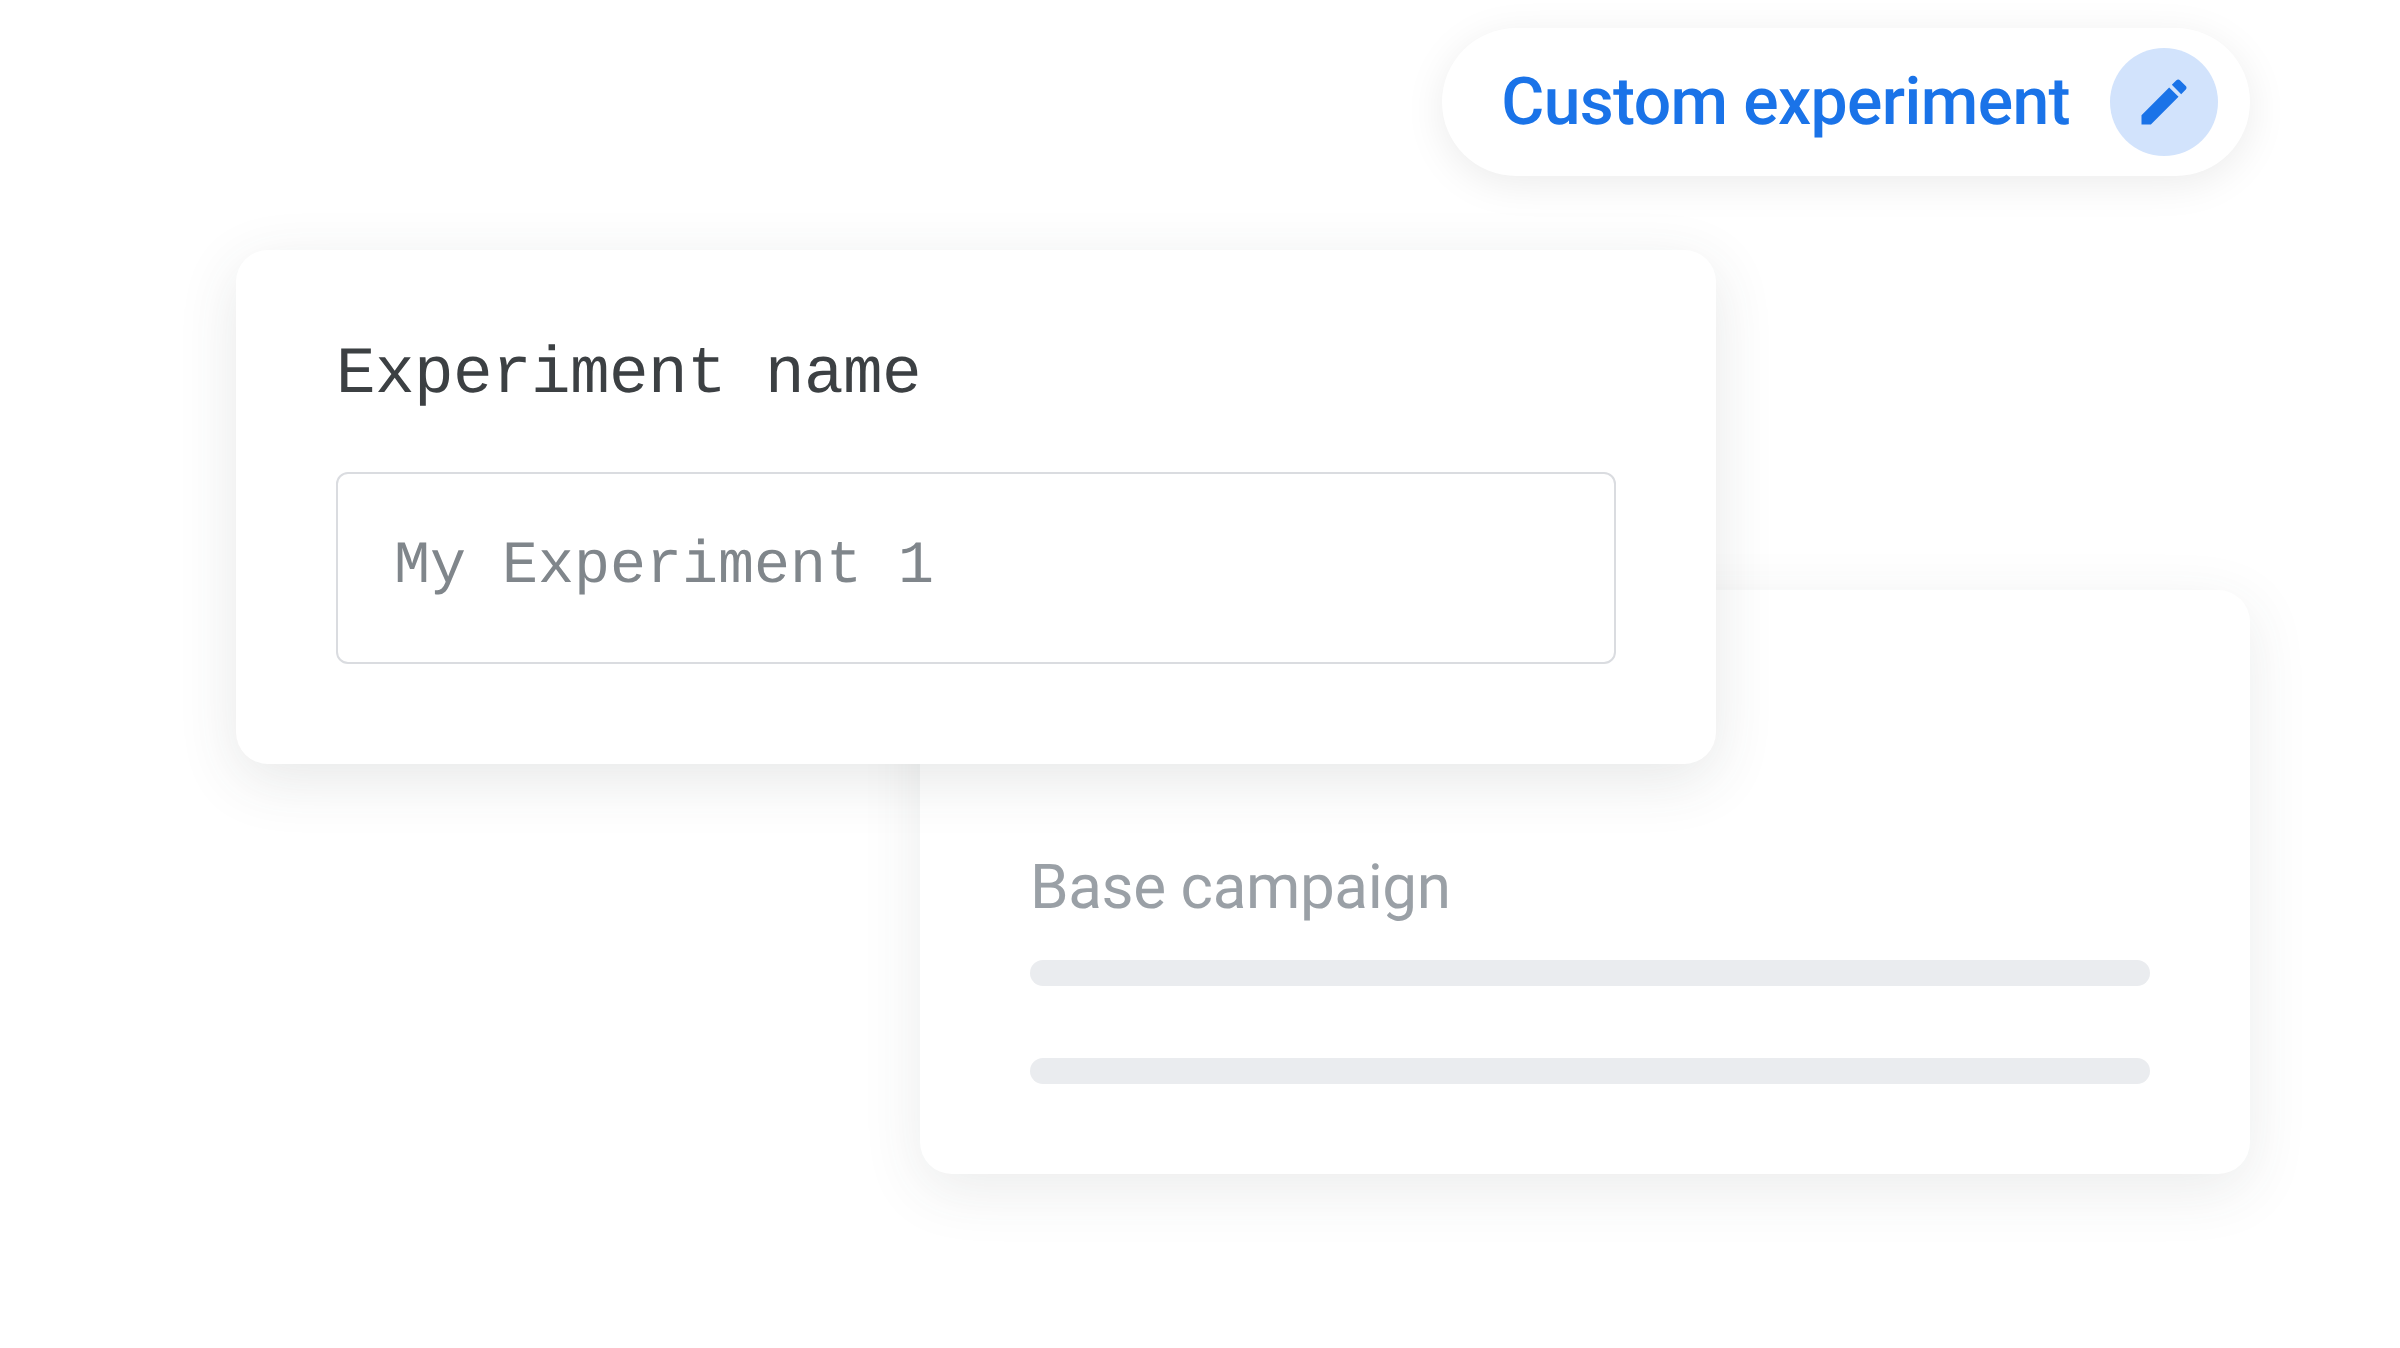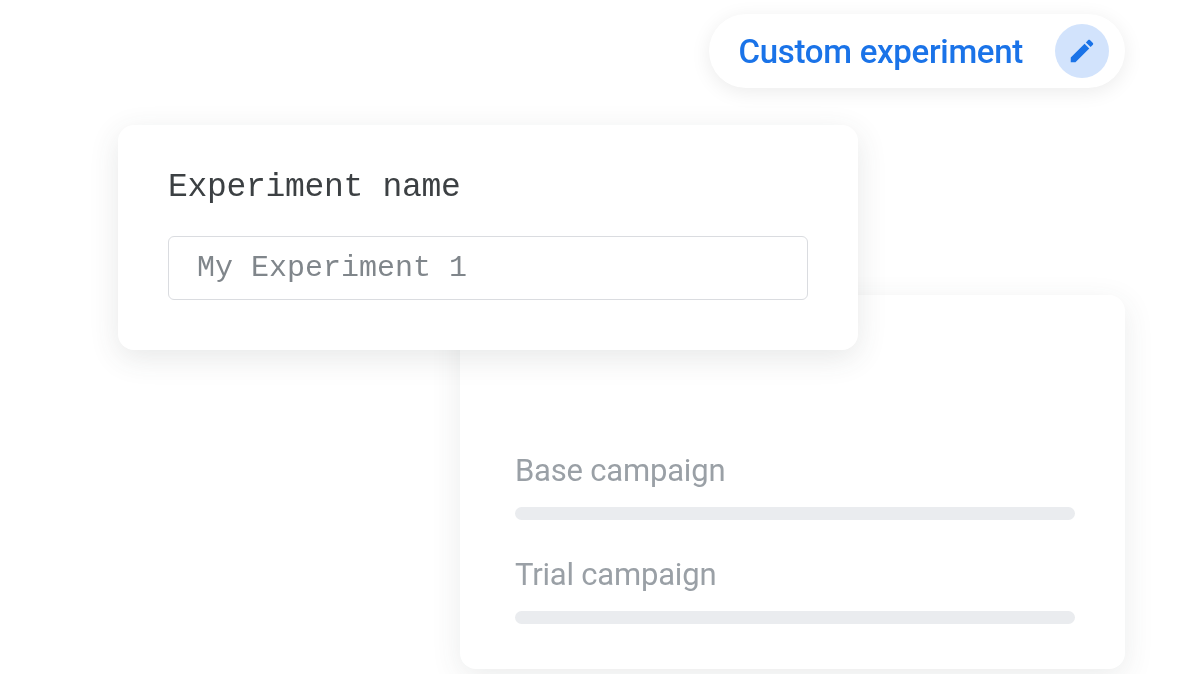--- a/index.html
+++ b/index.html
@@ -15,21 +15,21 @@
       position: relative;
       overflow: hidden;
     }
     
     .header-chip {
       position: absolute;
       top: 14px;
       right: 75px;
       display: flex;
       align-items: center;
-      gap: 32px;
+      gap: 20px;
       background: #ffffff;
       border-radius: 50px;
       padding: 10px 16px 10px 30px;
       box-shadow: 0 4px 20px rgba(0,0,0,0.08);
     }
     
     .header-label {
       color: #1a73e8;
       font-size: 33px;
       font-weight: 500;
@@ -69,21 +69,21 @@
       font-size: 33px;
       font-weight: 500;
       margin-bottom: 30px;
       letter-spacing: -0.3px;
     }
     
     .name-input {
       width: 100%;
       border: 1px solid #dadce0;
       border-radius: 6px;
-      padding: 14px 28px;
+      padding: 30px 28px;
       font-size: 30px;
       color: #80868b;
       font-family: inherit;
       background: #ffffff;
       outline: none;
     }
     
     .campaign-card {
       position: absolute;
       top: 295px;
@@ -91,21 +91,20 @@
       width: 665px;
       background: #ffffff;
       border-radius: 16px;
       padding: 130px 50px 45px 55px;
       box-shadow: 0 8px 30px rgba(60,64,67,0.10);
       z-index: 1;
     }
     
     .campaign-row {
       margin-bottom: 36px;
-      margin-top: 27px;
     }
     
     .campaign-row:last-child {
       margin-bottom: 0;
     }
     
     .campaign-label {
       color: #9aa0a6;
       font-size: 31px;
       font-weight: 400;
@@ -136,16 +135,15 @@
   <div class="name-card-title">Experiment name</div>
   <input type="text" class="name-input" value="My Experiment 1" style="">
 </div>
 
 <div class="campaign-card">
   <div class="campaign-row">
     <div class="campaign-label">Base campaign</div>
     <div class="campaign-placeholder"></div>
   </div>
   <div class="campaign-row">
-    <div class="campaign-label">Trial campaign</div>
     <div class="campaign-placeholder"></div>
   </div>
 </div>
 
 </body></html>

